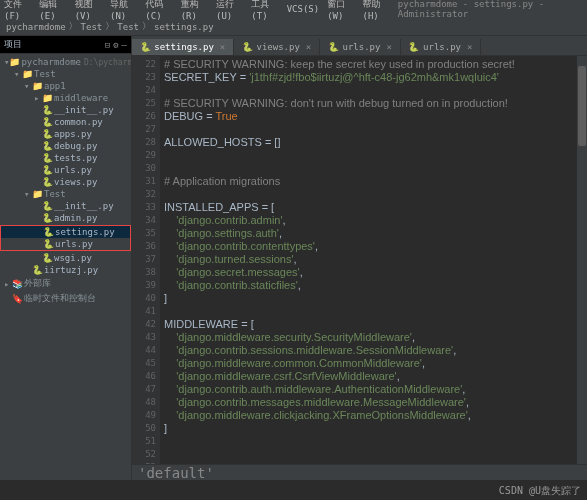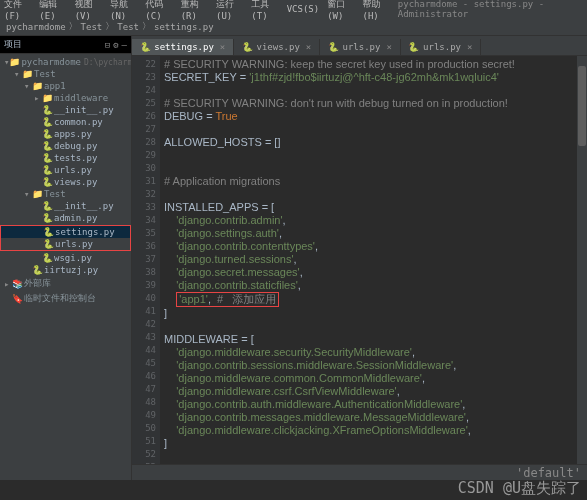--- a/index.html
+++ b/index.html
@@ -34,22 +34,22 @@
 .gutter{width:28px;background:#313335;text-align:right;padding:2px 4px 2px 0;color:#606366;font-size:9px;line-height:13px;font-family:Consolas,monospace}
 .code{flex:1;padding:2px 4px;font-size:11px;line-height:13px;font-family:Liberation Sans, sans-serif;white-space:pre;overflow:hidden}
 .cm{color:#808080}
 .str{color:#6a8759}
 .var{color:#a9b7c6}
 .op{color:#a9b7c6}
 .bool{color:#cc7832}
 .red-box{border:1.5px solid #e74444;display:inline-block;padding:0 2px}
 .scrollbar{position:absolute;right:0;top:0;width:10px;height:100%;background:#3c3f41}
 .scroll-thumb{position:absolute;right:1px;top:10px;width:8px;height:80px;background:#5e5e5e;border-radius:2px}
-.statusbar{height:16px;background:#3c3f41;display:flex;align-items:center;justify-content:flex-end;padding:0 6px;font-size:12px;color:#888;border-top:1px solid #323232}
-.watermark{position:absolute;right:6px;bottom:2px;font-size:15px;color:#999;z-index:10}
+.statusbar{height:16px;background:#3c3f41;display:flex;align-items:center;padding:0 6px;font-size:14px;color:#888;border-top:1px solid #323232}
+.watermark{position:absolute;right:6px;bottom:2px;font-size:10px;color:#999;z-index:10}
 </style>
 </head>
 <body>
 
 <div class="menubar">
   <span>文件(F)</span>
     <span>编辑(E)</span>
     <span>视图(V)</span>
     <span>导航(N)</span>
     <span>代码(C)</span>
@@ -287,21 +287,20 @@
 
 <span class="cm"># Application migrations</span>
 
 <span class="var">INSTALLED_APPS</span> <span class="op">=</span> [
     <span class="str">'django.contrib.admin'</span>,
     <span class="str">'django.settings.auth'</span>,
     <span class="str">'django.contrib.contenttypes'</span>,
     <span class="str">'django.turned.sessions'</span>,
     <span class="str">'django.secret.messages'</span>,
     <span class="str">'django.contrib.staticfiles'</span>,
-    <span class="red-box"><span class="str">'app1'</span>,  <span class="cm">#   添加应用</span></span>
 ]
 
 <span class="var">MIDDLEWARE</span> <span class="op">=</span> [
     <span class="str">'django.middleware.security.SecurityMiddleware'</span>,
     <span class="str">'django.contrib.sessions.middleware.SessionMiddleware'</span>,
     <span class="str">'django.middleware.common.CommonMiddleware'</span>,
     <span class="str">'django.middleware.csrf.CsrfViewMiddleware'</span>,
     <span class="str">'django.contrib.auth.middleware.AuthenticationMiddleware'</span>,
     <span class="str">'django.contrib.messages.middleware.MessageMiddleware'</span>,
     <span class="str">'django.middleware.clickjacking.XFrameOptionsMiddleware'</span>,

